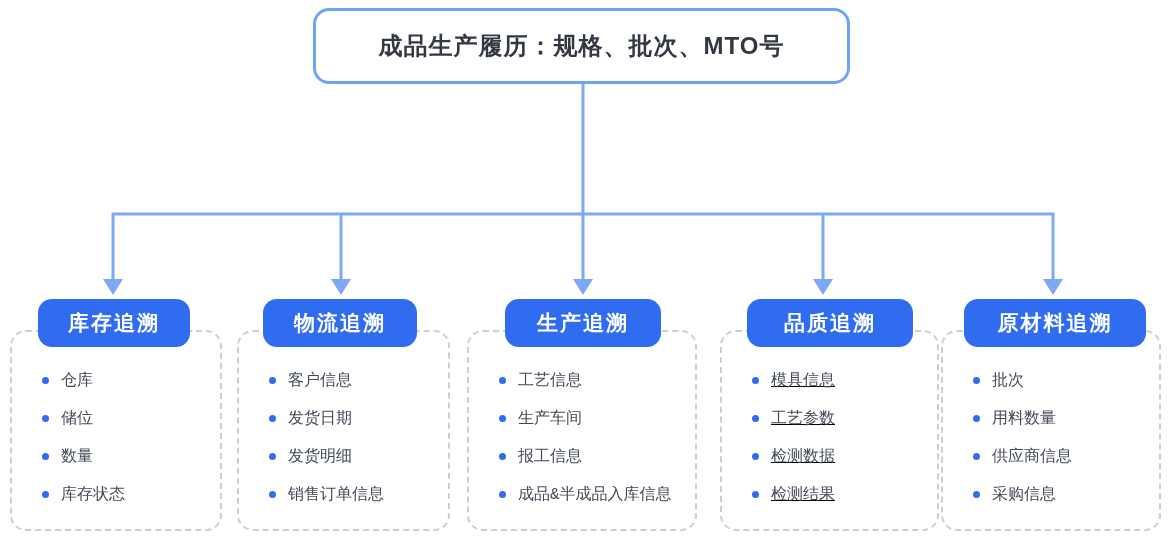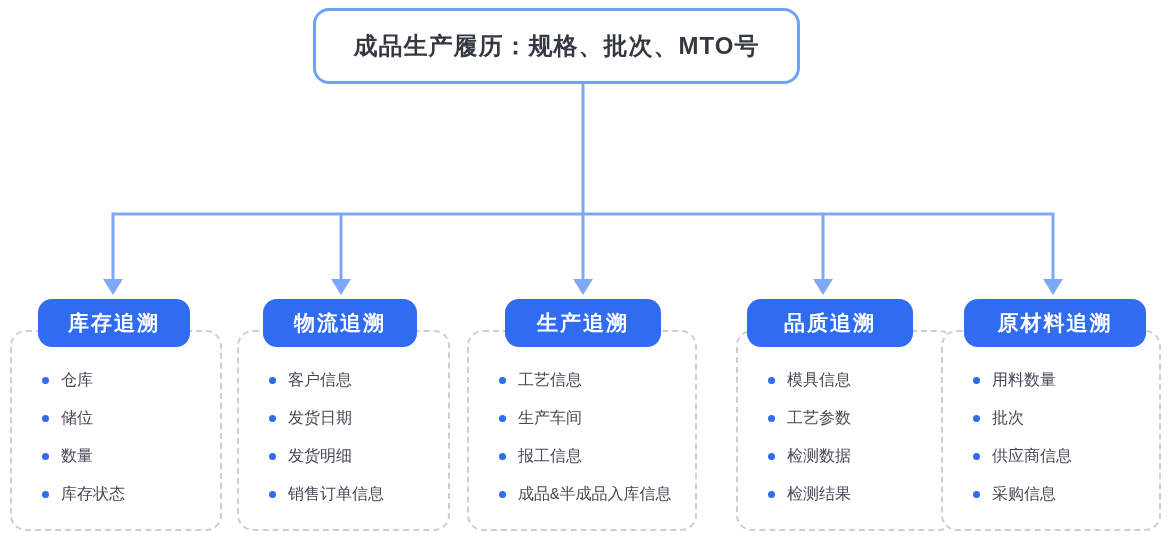--- a/index.html
+++ b/index.html
@@ -14,21 +14,21 @@
   *{margin:0;padding:0;box-sizing:border-box;}
   html,body{background:#ffffff;}
   body{font-family:"Liberation Sans","DejaVu Sans",sans-serif;}
   .canvas{
     position:relative;
     width:1168px;height:545px;
     background:#ffffff;
     overflow:hidden;
   }
   .root-node{
-    position:absolute;left:313px;top:8px;width:487px;height:76px;
+    position:absolute;left:313px;top:8px;width:537px;height:76px;
     border:3px solid var(--border-blue);
     border-radius:16px;
     background:#ffffff;
     display:flex;align-items:center;justify-content:center;
     font-size:24px;font-weight:700;color:var(--title-text);
     letter-spacing:1px;
     z-index:2;
   }
   .connectors{position:absolute;left:0;top:0;z-index:1;pointer-events:none;}
   .branch-box{
@@ -157,21 +157,21 @@
       <li>
           <span class="bullet"></span>
           <span>成品&amp;半成品入库信息</span>
         </li>
     </ul>
   </div>
 
   <div class="branch-pill" style="left:747px;width:166px;">
     <span>品质追溯</span>
   </div>
-  <div class="branch-box" style="left:736px;width:219px;">
+  <div class="branch-box" style="left:720px;width:219px;text-decoration:underline;">
     <ul class="item-list">
       <li>
           <span class="bullet"></span>
           <span>模具信息</span>
         </li>
       <li>
           <span class="bullet"></span>
           <span>工艺参数</span>
         </li>
       <li>
@@ -185,28 +185,28 @@
     </ul>
   </div>
 
   <div class="branch-pill" style="left:964px;width:182px;">
     <span>原材料追溯</span>
   </div>
   <div class="branch-box" style="left:941px;width:220px;">
     <ul class="item-list">
       <li>
           <span class="bullet"></span>
+          <span>批次</span>
+        </li>
+      <li>
+          <span class="bullet"></span>
           <span>用料数量</span>
         </li>
       <li>
           <span class="bullet"></span>
-          <span>批次</span>
-        </li>
-      <li>
-          <span class="bullet"></span>
           <span>供应商信息</span>
         </li>
       <li>
           <span class="bullet"></span>
           <span>采购信息</span>
         </li>
     </ul>
   </div>
 
 </div>

